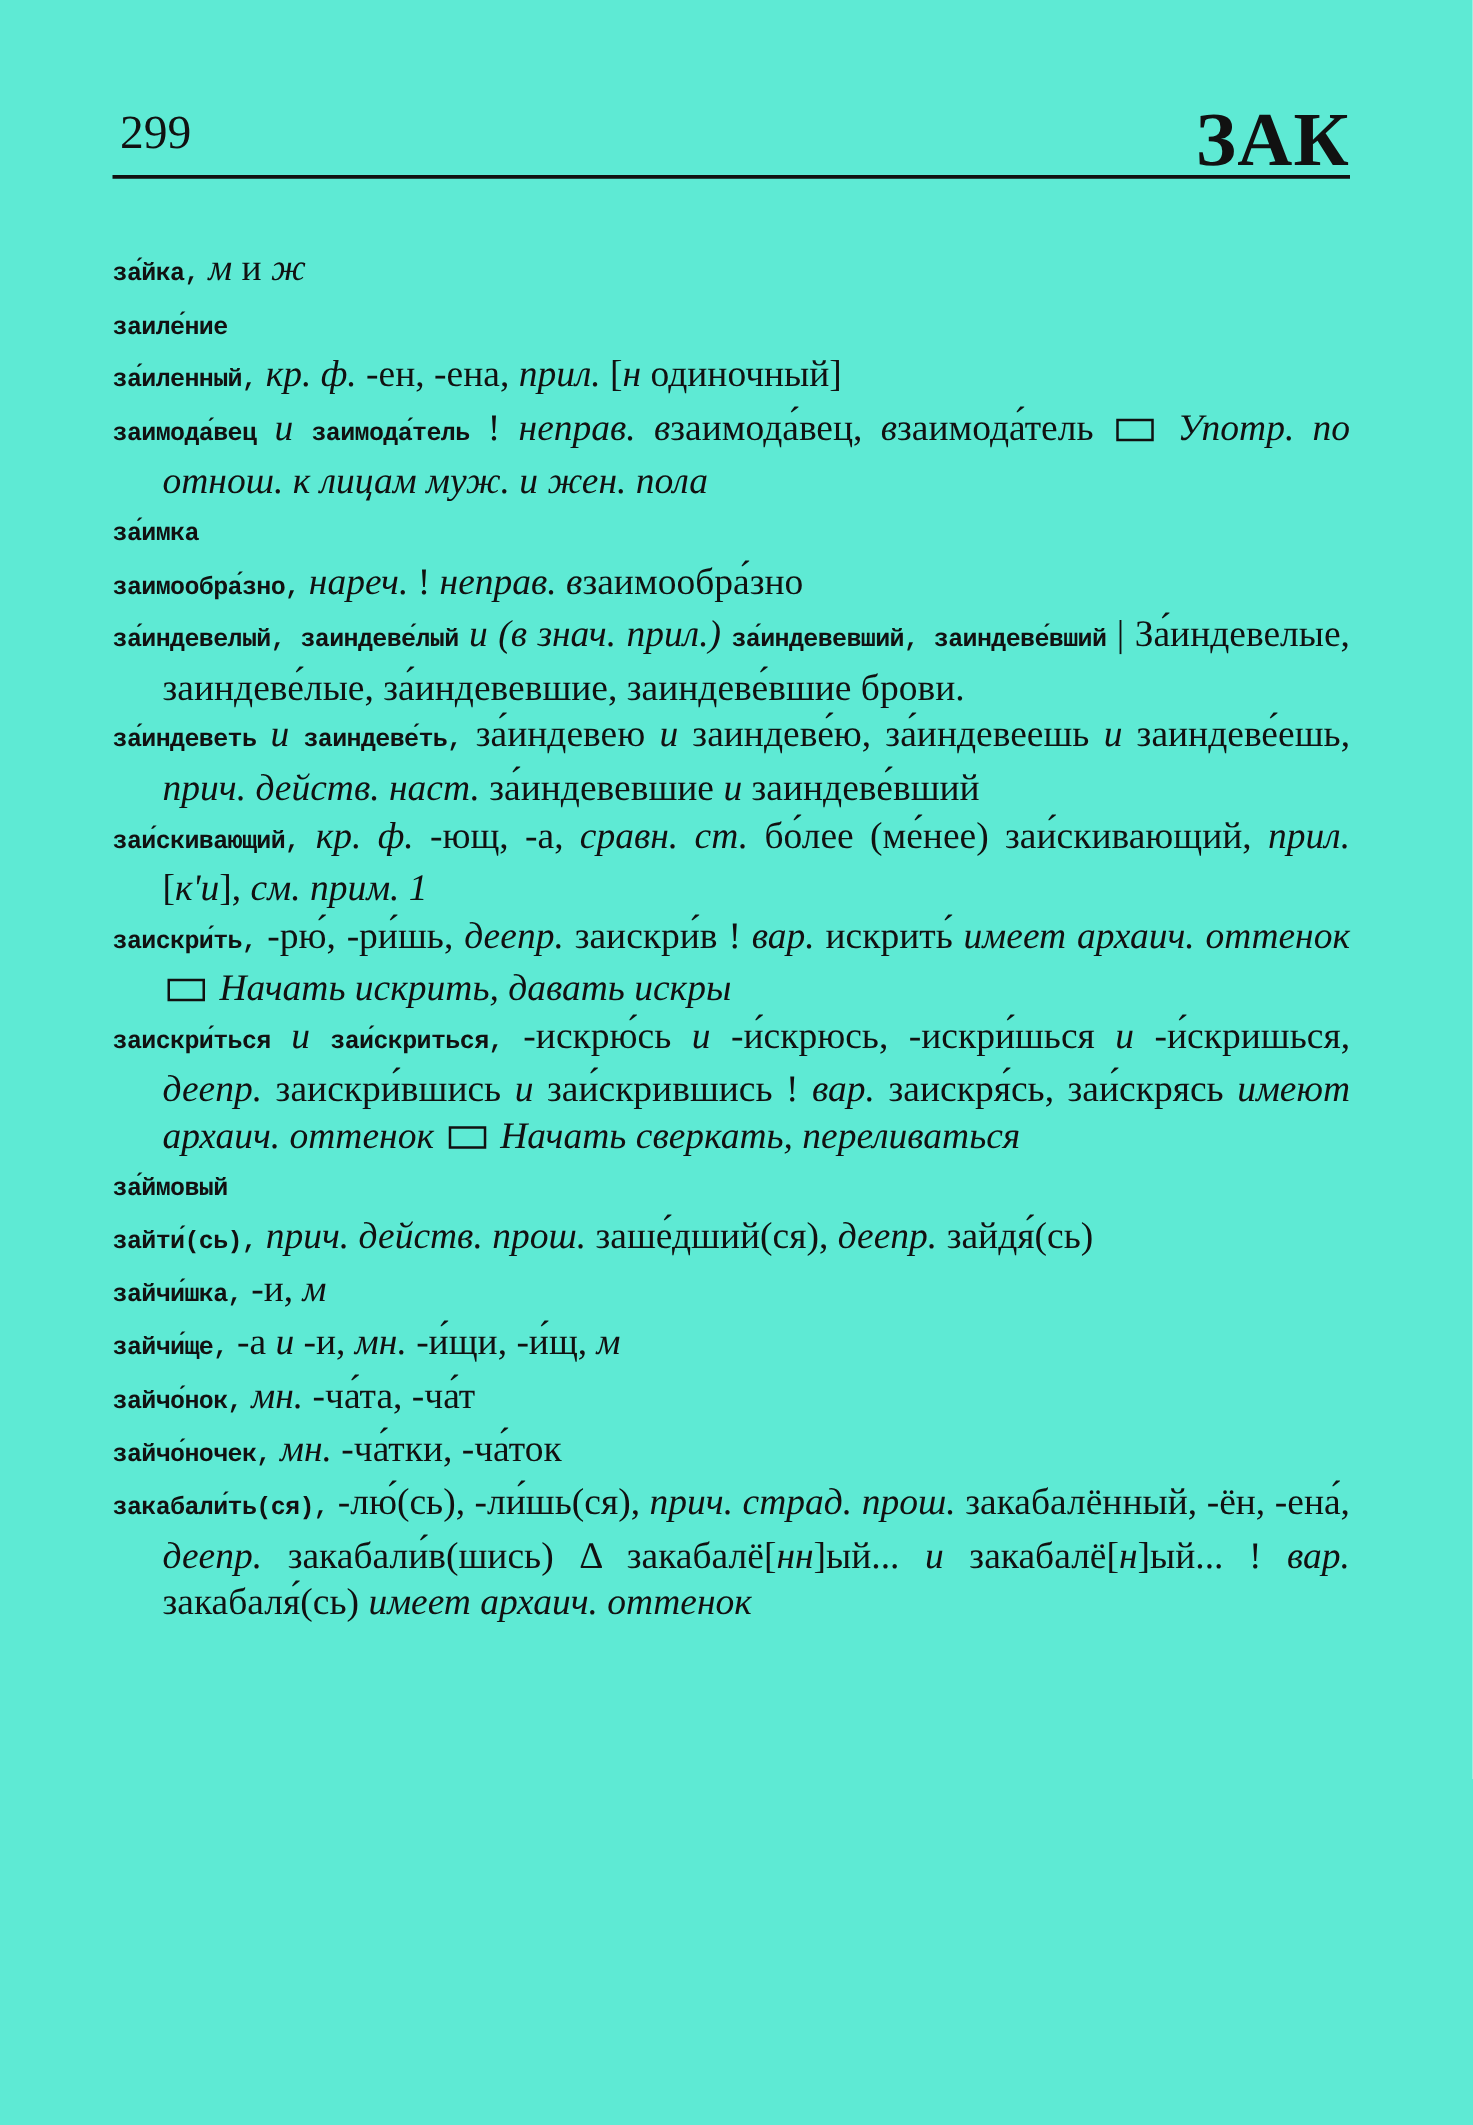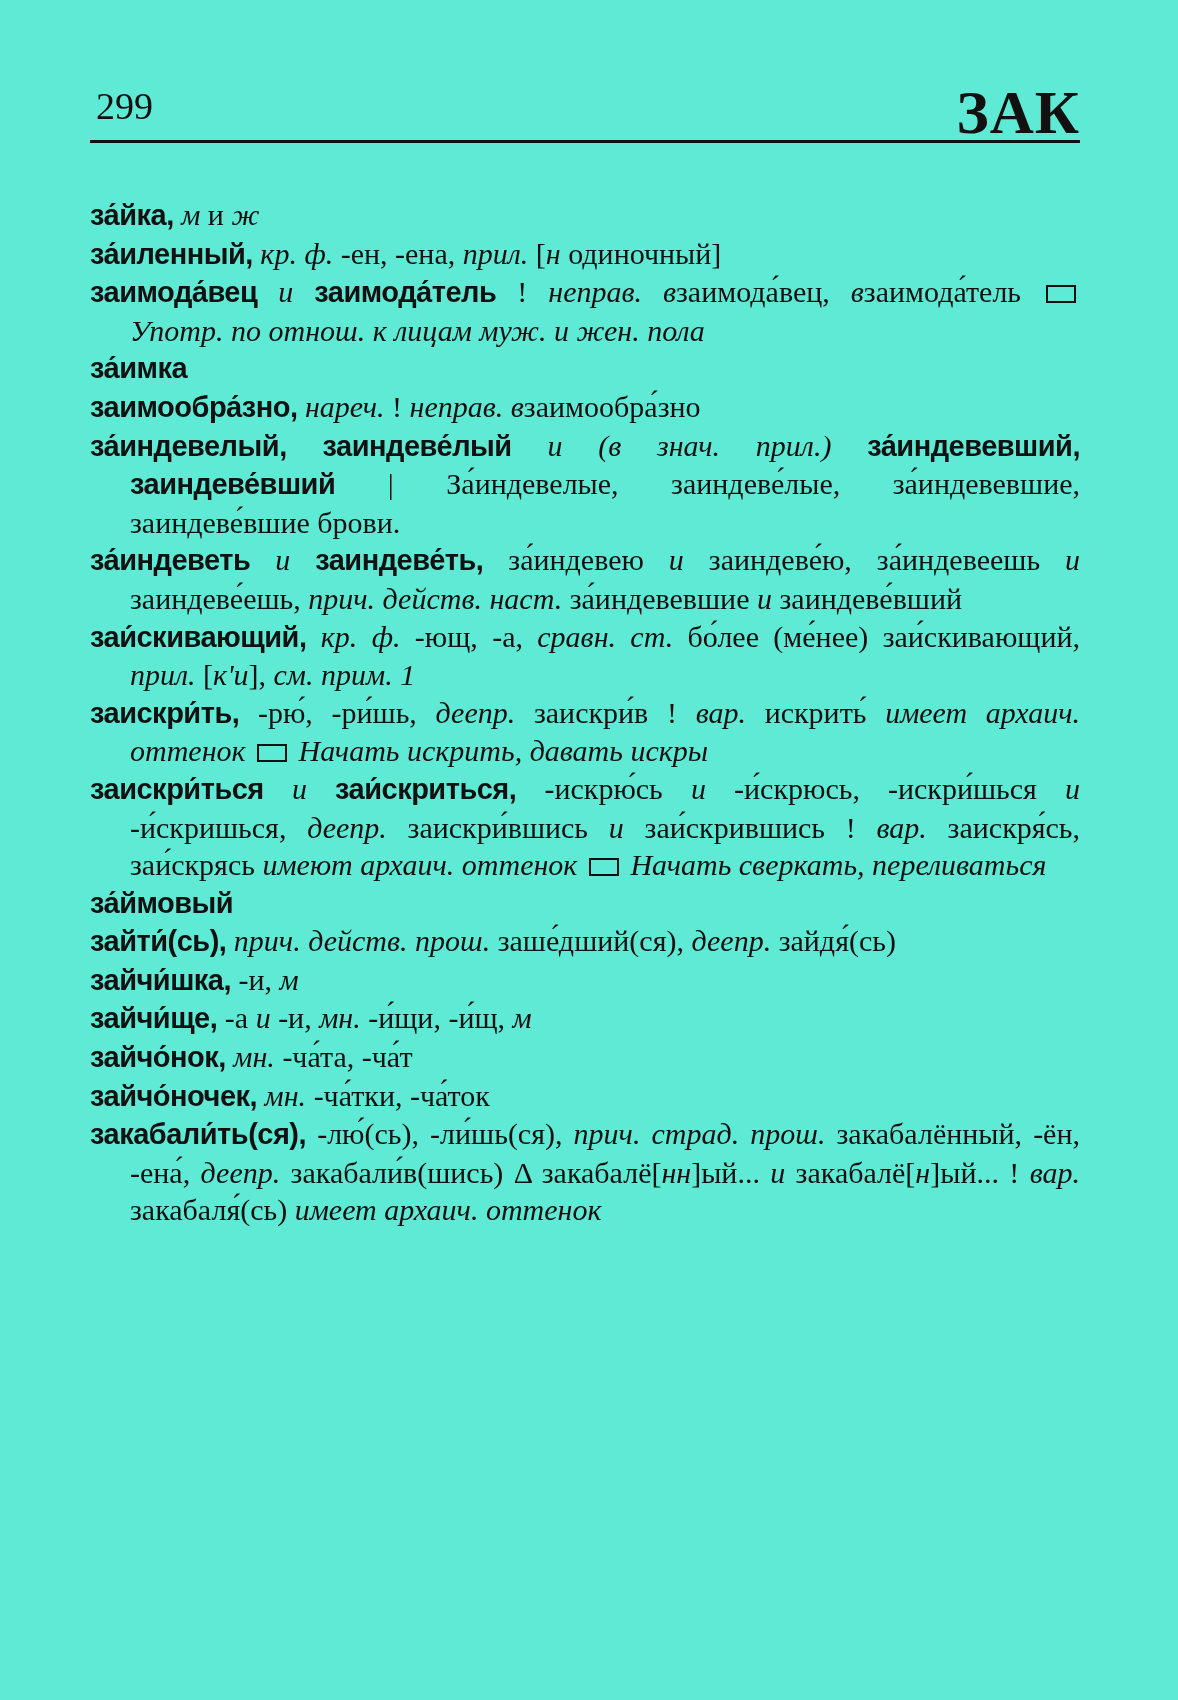--- a/index.html
+++ b/index.html
@@ -5,36 +5,37 @@
   html, body { margin: 0; padding: 0; background: #ffffff; }
   body { width: 1178px; height: 1700px; position: relative; overflow: hidden; color: #111; }
   .page { position: absolute; left: 0; top: 0; width: 1178px; height: 1700px; background: #5eead4; }
   .header { position: absolute; left: 90px; top: 78px; width: 990px; height: 62px; }
   .page-num { position: absolute; left: 6px; top: 6px; font-family: "Liberation Serif", serif; font-size: 38px; }
   .running-head { position: absolute; right: 0; top: 0; font-family: "Liberation Serif", serif; font-size: 61px; font-weight: bold; letter-spacing: 1px; }
   .rule { position: absolute; left: 90px; top: 140px; width: 990px; height: 3px; background: #111; }
   .body { position: absolute; left: 90px; top: 196px; width: 990px;
           font-family: "Liberation Serif", serif; font-size: 30px; line-height: 37.6px; text-align: justify; }
   .entry { padding-left: 40px; text-indent: -40px; margin: 0; }
-  .hw { font-family: Liberation Sans, sans-serif; font-weight: bold; font-size: 29px; letter-spacing: -0.5px; }
+  .hw { font-family: Liberation Mono, monospace; font-weight: bold; font-size: 20px; letter-spacing: -0.5px; }
   .it { font-style: italic; }
   .box { display: inline-block; width: 30px; height: 18px; border: 2px solid #111; vertical-align: -1px; margin: 0 4px; box-sizing: border-box; }
 </style>
 </head>
 <body>
 
 <div class="page">
   <div class="header">
     <span class="page-num">299</span>
     <span class="running-head">ЗАК</span>
   </div>
   <div class="rule"></div>
 
   <div class="body" id="entries">
       <p class="entry"><span class="hw">за́йка,</span><span class="it"> м</span><span> и </span><span class="it">ж</span></p>
+      <p class="entry"><span class="hw">заиле́ние</span></p>
       <p class="entry"><span class="hw">за́иленный,</span><span class="it"> кр. ф.</span><span> -ен, -ена, </span><span class="it">прил.</span><span> [</span><span class="it">н</span><span> одиночный]</span></p>
       <p class="entry"><span class="hw">заимода́вец</span><span class="it"> и </span><span class="hw">заимода́тель</span><span> ! </span><span class="it">неправ.</span><span> </span><span class="it">в</span><span>заимода́вец, </span><span class="it">в</span><span>заимода́тель </span><span class="box"></span><span class="it"> Употр. по отнош. к лицам муж. и жен. пола</span></p>
       <p class="entry"><span class="hw">за́имка</span></p>
       <p class="entry"><span class="hw">заимообра́зно,</span><span class="it"> нареч.</span><span> ! </span><span class="it">неправ.</span><span> </span><span class="it">в</span><span>заимообра́зно</span></p>
       <p class="entry"><span class="hw">за́индевелый, заиндеве́лый</span><span class="it"> и (в знач. прил.) </span><span class="hw">за́индевевший, заиндеве́вший</span><span> | За́индевелые, заиндеве́лые, за́индевевшие, заиндеве́вшие брови.</span></p>
       <p class="entry"><span class="hw">за́индеветь</span><span class="it"> и </span><span class="hw">заиндеве́ть,</span><span> за́индевею </span><span class="it">и</span><span> заиндеве́ю, за́индевеешь </span><span class="it">и</span><span> заиндеве́ешь, </span><span class="it">прич. действ. наст.</span><span> за́индевевшие </span><span class="it">и</span><span> заиндеве́вший</span></p>
       <p class="entry"><span class="hw">заи́скивающий,</span><span class="it"> кр. ф.</span><span> -ющ, -а, </span><span class="it">сравн. ст.</span><span> бо́лее (ме́нее) заи́скивающий, </span><span class="it">прил.</span><span> [</span><span class="it">к'и</span><span>], </span><span class="it">см. прим. 1</span></p>
       <p class="entry"><span class="hw">заискри́ть,</span><span> -рю́, -ри́шь, </span><span class="it">деепр.</span><span> заискри́в ! </span><span class="it">вар.</span><span> искрить́ </span><span class="it">имеет архаич. оттенок</span><span> </span><span class="box"></span><span class="it"> Начать искрить, давать искры</span></p>
       <p class="entry"><span class="hw">заискри́ться</span><span class="it"> и </span><span class="hw">заи́скриться,</span><span> -искрю́сь </span><span class="it">и</span><span> -и́скрюсь, -искри́шься </span><span class="it">и</span><span> -и́скришься, </span><span class="it">деепр.</span><span> заискри́вшись </span><span class="it">и</span><span> заи́скрившись ! </span><span class="it">вар.</span><span> заискря́сь, заи́скрясь </span><span class="it">имеют архаич. оттенок</span><span> </span><span class="box"></span><span class="it"> Начать сверкать, переливаться</span></p>
       <p class="entry"><span class="hw">за́ймовый</span></p>

